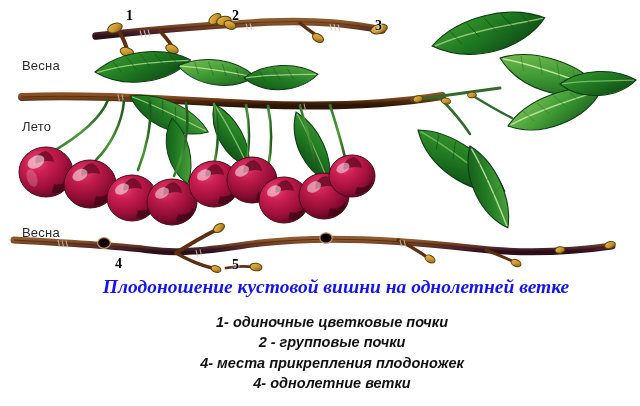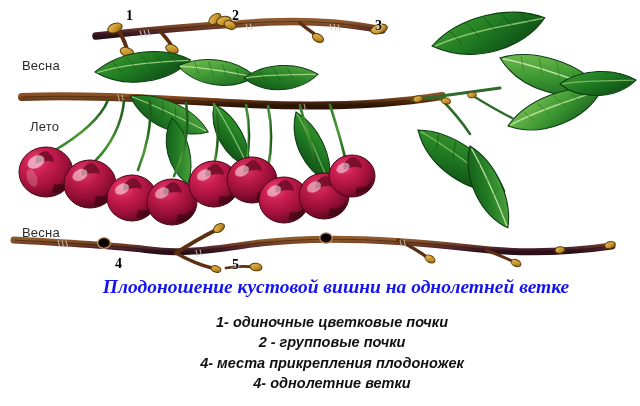--- a/index.html
+++ b/index.html
@@ -14,21 +14,21 @@
 
   .season-label{
     position:absolute;
     font-family:"Liberation Sans", sans-serif;
     font-size:13px;
     color:#2b2b2b;
     letter-spacing:.2px;
     white-space:nowrap;
   }
   #season-spring{left:22px;top:58px;}
-  #season-summer{left:30px;top:119px;}
+  #season-summer{left:22px;top:119px;}
   #season-autumn{left:22px;top:225px;}
 
   .num-label{
     position:absolute;
     font-family:"Liberation Serif", serif;
     font-size:14px;
     font-weight:bold;
     color:#000;
     text-shadow:0 0 2px #fff, 0 0 2px #fff;
   }

